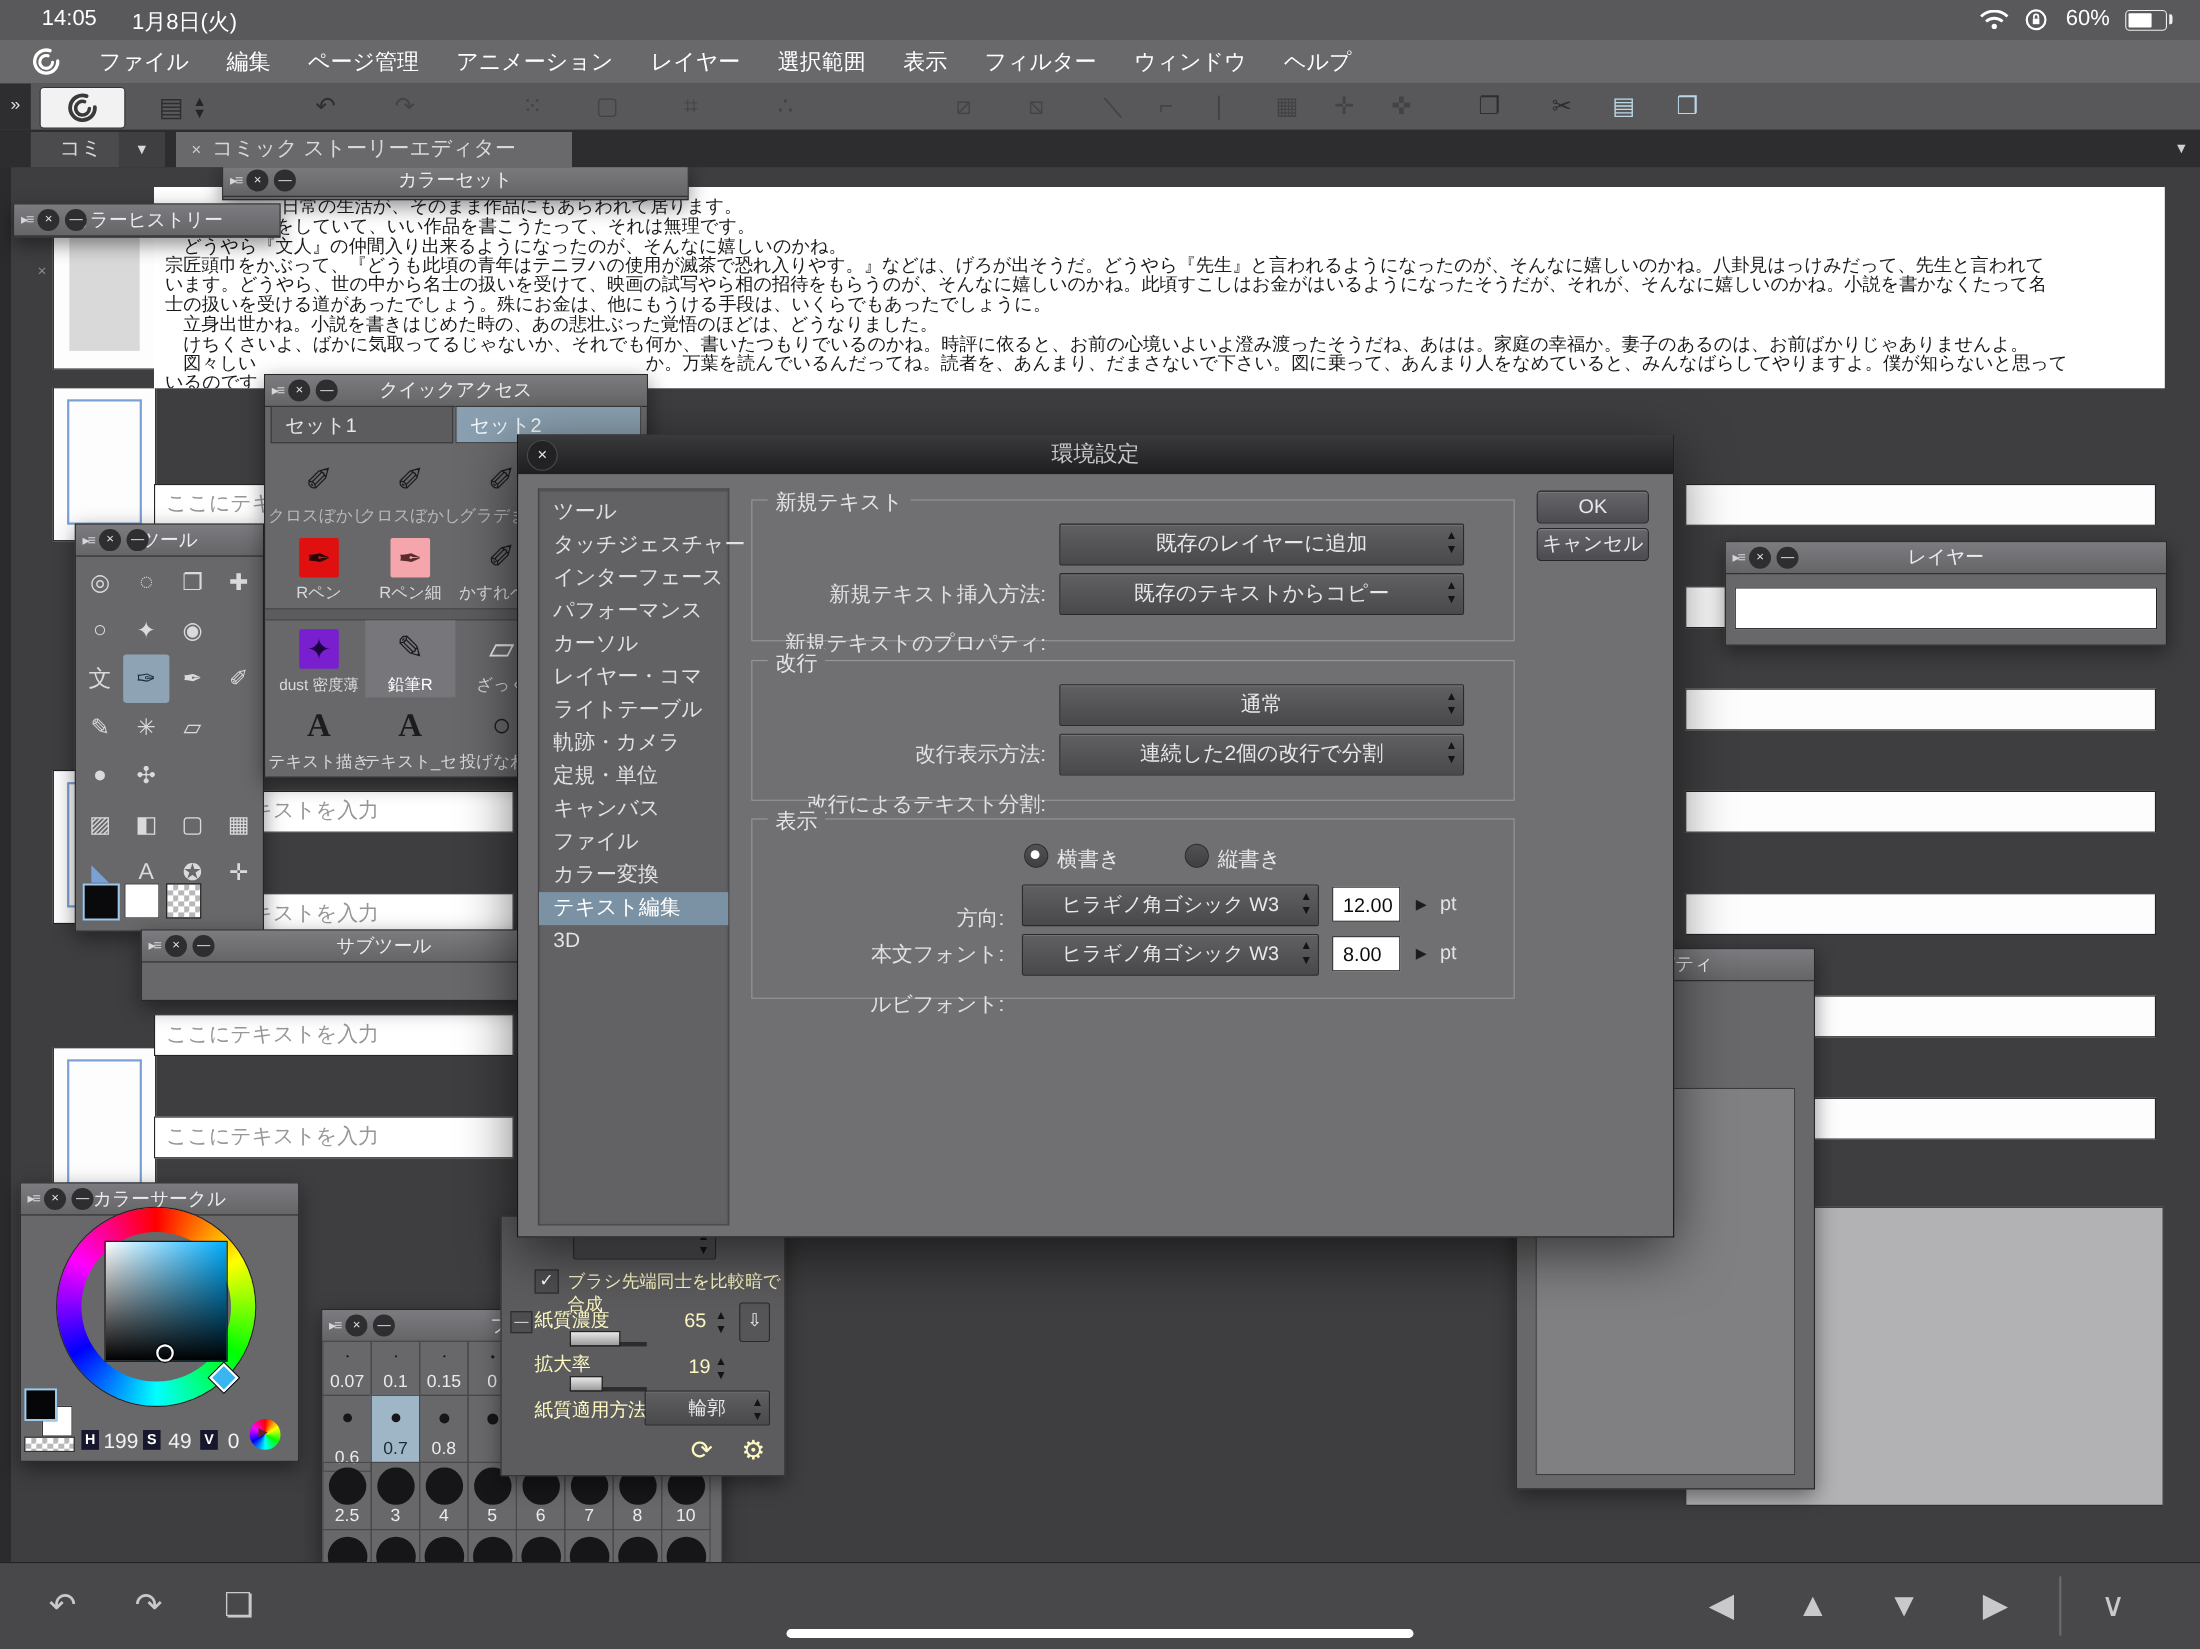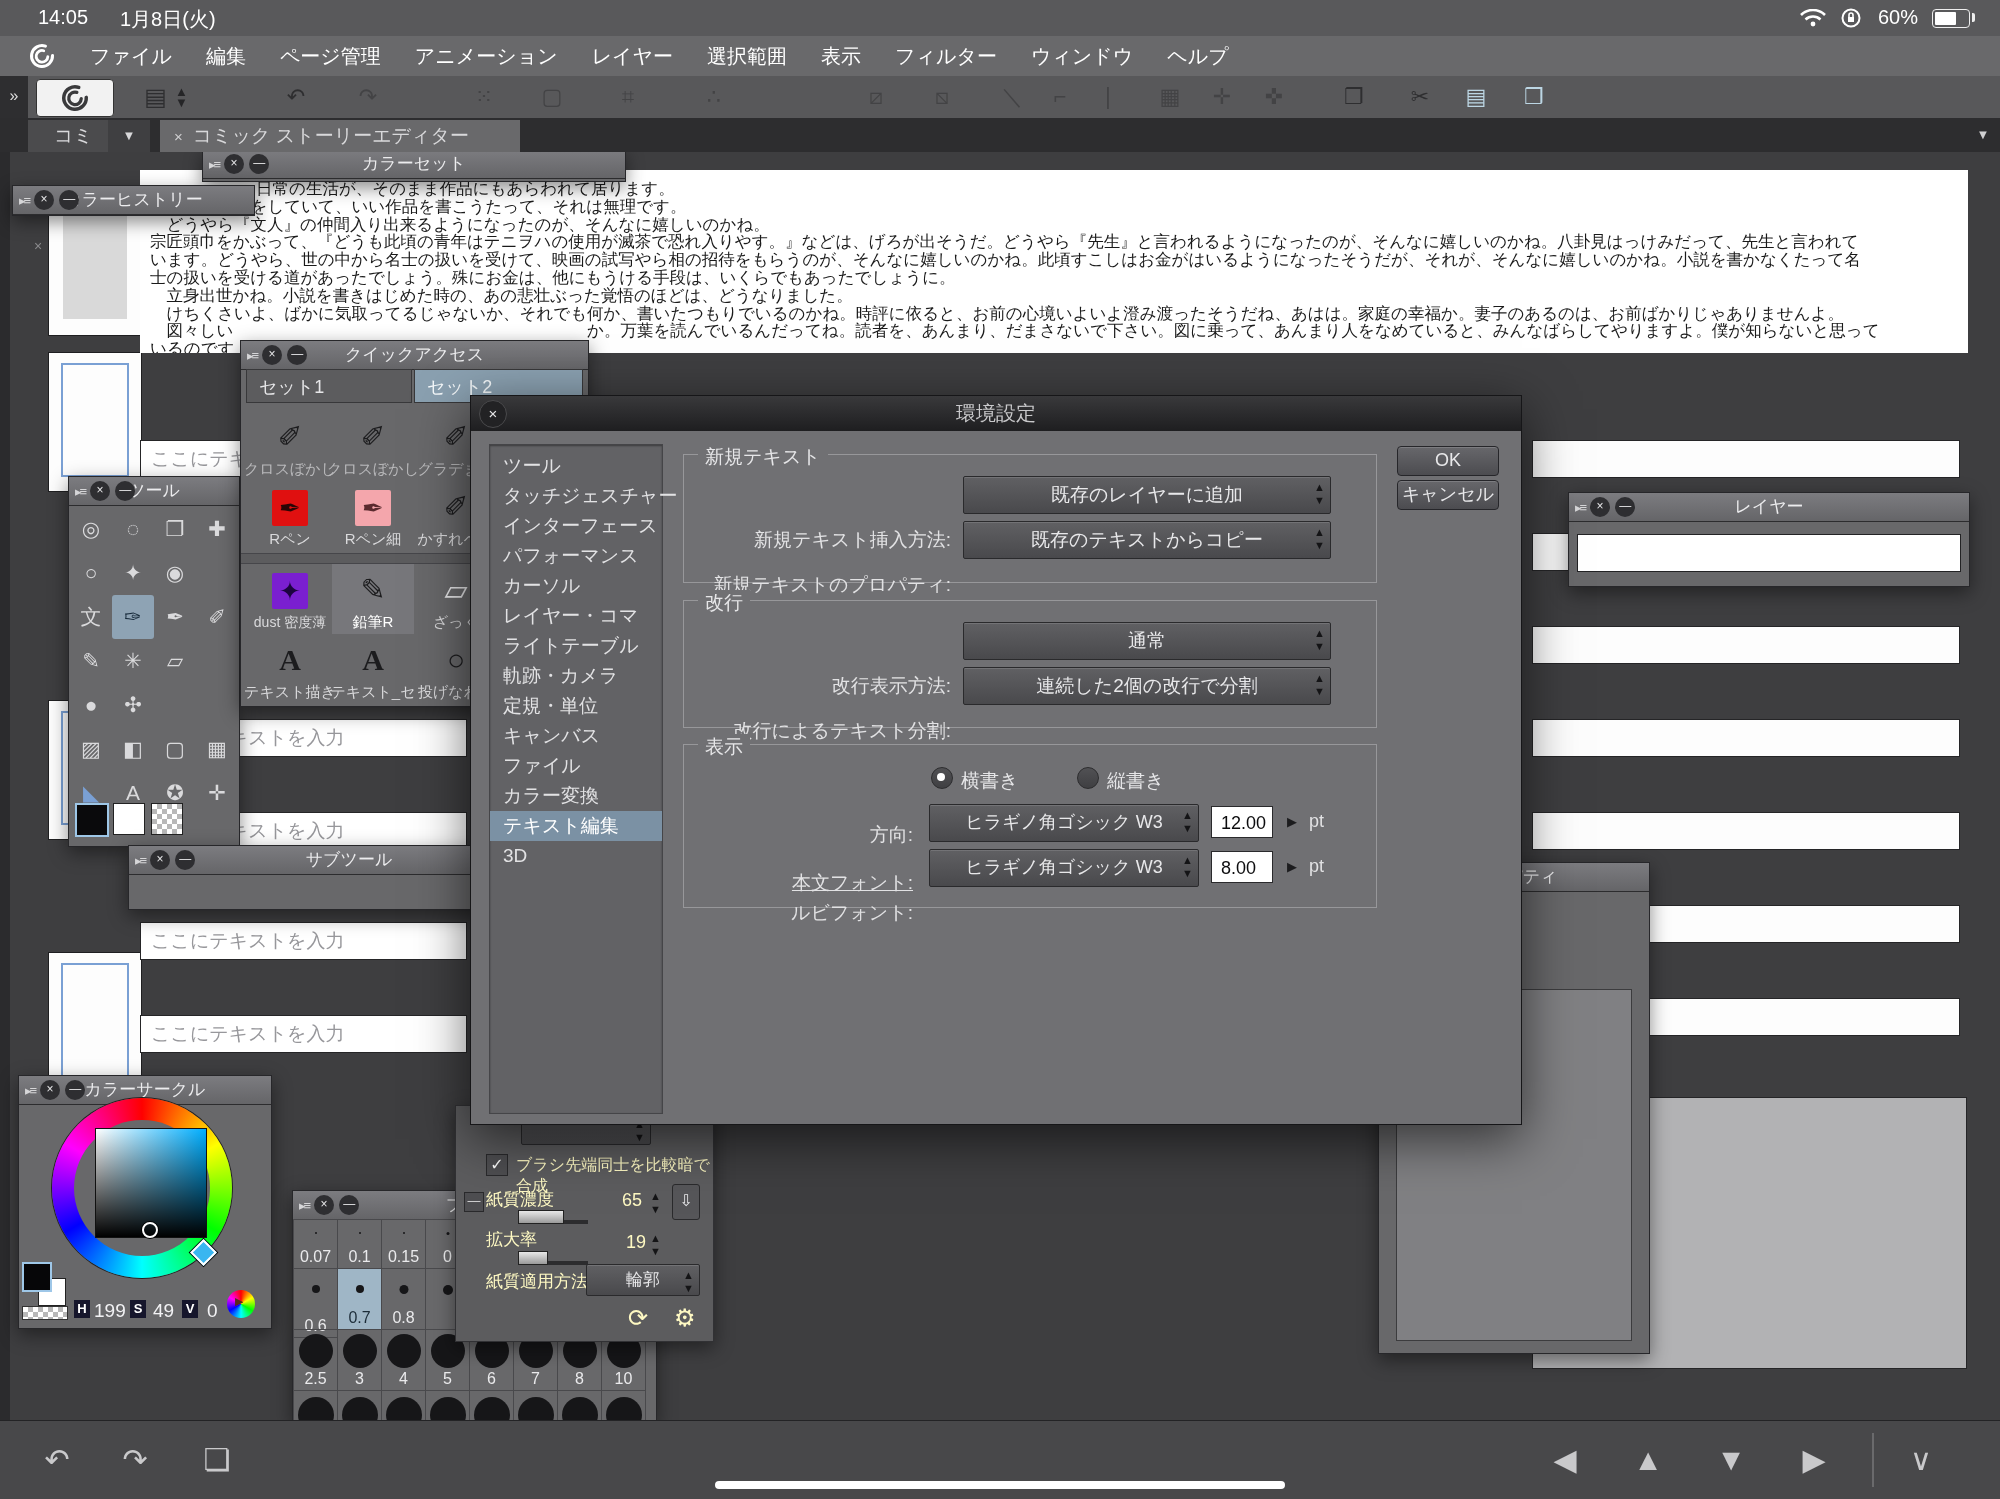--- a/index.html
+++ b/index.html
@@ -591,21 +591,21 @@
         </span></div>
 
     <div class="grp" style="top:348px;height:162px;">
       <div class="legend">表示</div>
     </div>
     <div class="glabel" style="left:182px;top:382px;">方向:</div>
     <div class="radio on" style="left:460px;top:371px;"></div>
     <div class="rlabel" style="left:490px;top:372px;">横書き</div>
     <div class="radio" style="left:606px;top:371px;"></div>
     <div class="rlabel" style="left:636px;top:372px;">縦書き</div>
-    <div class="glabel" style="left:182px;top:430px;text-decoration:underline;">本文フォント:</div>
+    <div class="glabel" style="left:182px;top:415px;">本文フォント:</div>
     <div class="dd" style="left:458px;top:408px;width:268px;font-size:18px;"><span>ヒラギノ角ゴシック W3</span><span class="spin">
           <span>▲</span>
           <span>▼</span>
         </span></div>
     <div class="numbox" style="left:740px;top:410px;">12.00</div>
     <div class="ptarrow" style="left:816px;top:418px;">▶</div>
     <div class="ptunit" style="left:838px;top:415px;">pt</div>
     <div class="glabel" style="left:182px;top:460px;">ルビフォント:</div>
     <div class="dd" style="left:458px;top:453px;width:268px;font-size:18px;"><span>ヒラギノ角ゴシック W3</span><span class="spin">
           <span>▲</span>

